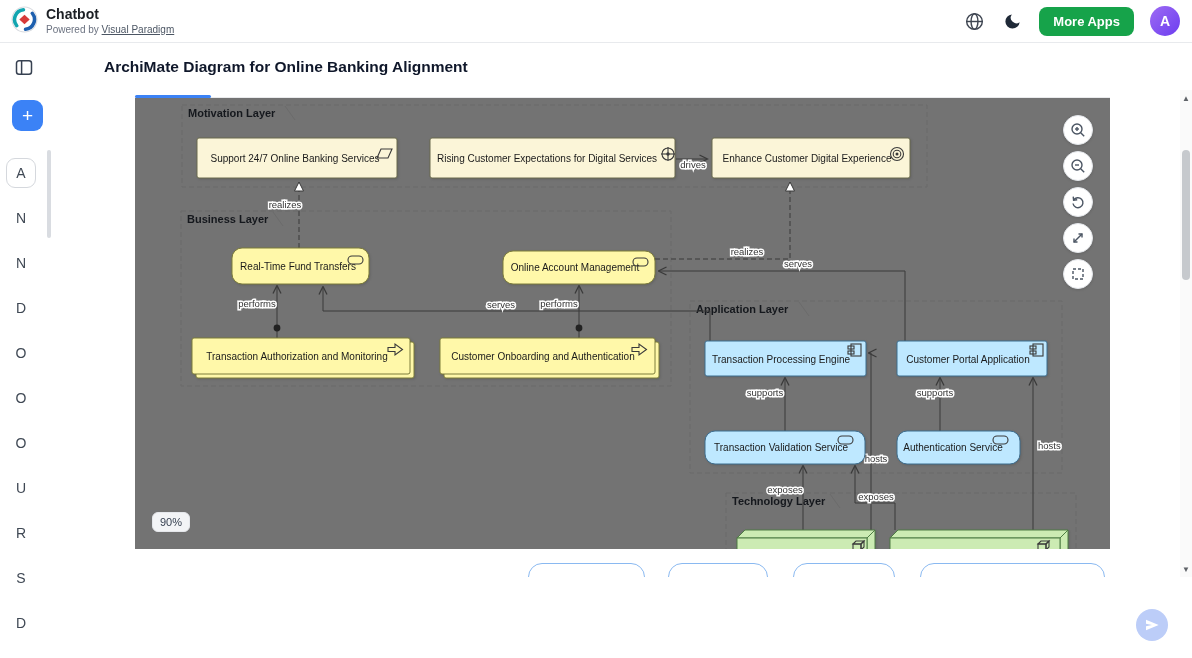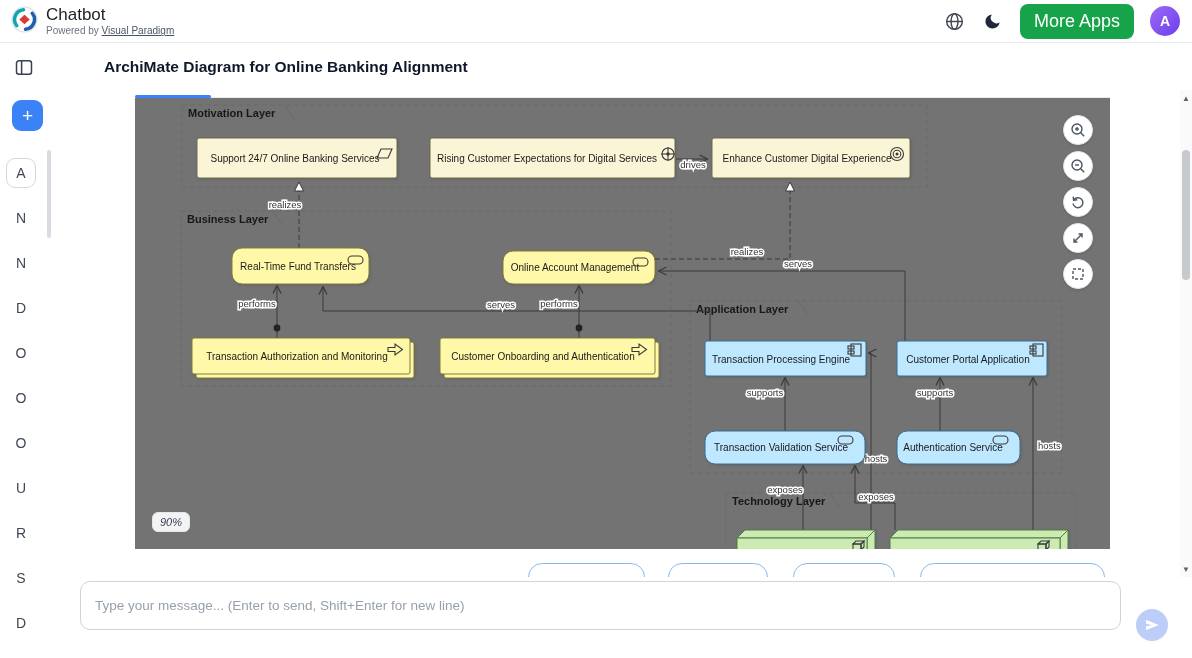--- a/index.html
+++ b/index.html
@@ -5,26 +5,26 @@
   * { box-sizing: border-box; margin: 0; padding: 0; }
   html,body { width:1192px; height:658px; overflow:hidden; background:#fff;
     font-family:"Liberation Sans", sans-serif; color:#1f2937; }
   body { position:relative; }
 
   
   .header { position:absolute; top:0; left:0; right:0; height:43px; background:#fff;
     border-bottom:1px solid #e8eaed; z-index:10; display:flex; align-items:center; }
   .brand { display:flex; align-items:center; gap:8px; margin-left:11px; }
   .brand-text { line-height:1.1; }
-  .app-title { font-size:17px; font-weight:normal; color:#1b1f24; }
+  .app-title { font-size:14px; font-weight:bold; color:#1b1f24; }
   .powered { font-size:10px; color:#6b7280; margin-top:1px; }
   .powered a { color:#4b5563; text-decoration:underline; cursor:pointer; }
   .header-right { margin-left:auto; display:flex; align-items:center; gap:16px; margin-right:12px; }
   .icon-btn { width:22px; height:22px; display:flex; align-items:center; justify-content:center; cursor:pointer; }
-  .more-apps { background:#16a34a; color:#fff; font-size:18px; font-weight:400;
+  .more-apps { background:#16a34a; color:#fff; font-size:13px; font-weight:700;
     border:none; border-radius:8px; padding:7px 14px; cursor:pointer; }
   .avatar { width:30px; height:30px; border-radius:50%; color:#fff; font-weight:bold; font-size:14px;
     background:linear-gradient(135deg,#9d6bf3,#6d3df0); display:flex; align-items:center; justify-content:center; cursor:pointer; }
 
   
   .sidebar { position:absolute; top:43px; left:0; width:56px; bottom:0; background:#fff; z-index:9; }
   .sb-toggle { position:absolute; left:15px; top:16px; cursor:pointer; }
   .new-chat { position:absolute; left:12px; top:57px; width:31px; height:31px; border-radius:9px;
     background:#3b82f6; color:#fff; font-size:19px; line-height:29px; text-align:center; border:none; cursor:pointer; }
   .sb-list { position:absolute; left:6px; top:115px; display:flex; flex-direction:column; gap:15px; }
@@ -38,21 +38,21 @@
   .tab-indicator { position:absolute; left:135px; top:95px; width:76px; height:3px; background:#3b82f6; border-radius:2px; z-index:3; }
   .tab-line { position:absolute; left:135px; top:97px; width:975px; height:1px; background:#e9eaec; z-index:2; }
   .canvas { position:absolute; left:135px; top:98px; width:975px; height:451px; background:#737373; overflow:hidden; }
   .canvas svg { display:block; }
 
   .zoom-toolbar { position:absolute; left:1063px; top:115px; display:flex; flex-direction:column; gap:6px; z-index:4; }
   .zoom-btn { width:30px; height:30px; border-radius:50%; background:#fff; border:1px solid #e3e6ea;
     box-shadow:0 1px 3px rgba(0,0,0,.12); display:flex; align-items:center; justify-content:center;
     color:#4b5563; cursor:pointer; font-size:15px; }
   .zoom-badge { position:absolute; left:152px; top:512px; background:#f3f4f6; border:1px solid #e5e7eb;
-    border-radius:6px; font-size:11px; color:#374151; padding:3px 7px; z-index:4;font-style:italic; }
+    border-radius:6px; font-size:11px; color:#374151; padding:3px 7px; z-index:4; }
 
   
   .grp { fill:none; stroke:#6b6b6b; stroke-width:1; stroke-dasharray:5 3; }
   .grp-label { font-size:11px; font-weight:bold; fill:#15181d; }
   .grp-slash { stroke:#6b6b6b; stroke-width:1; }
   .nd { filter:drop-shadow(1.5px 1.5px 1px rgba(70,70,70,.33)); }
   .n-mot { fill:#FBF5D8; stroke:#6b6b4e; stroke-width:1; }
   .n-bus { fill:#FFF8A9; stroke:#7c7c3a; stroke-width:1; }
   .n-app { fill:#BEE8FF; stroke:#3d6e8f; stroke-width:1; }
   .n-tec { fill:#CCEBB3; stroke:#4e7d44; stroke-width:1; }
@@ -409,21 +409,20 @@
 </div>
 
 <div class="zoom-badge">90%</div>
 
 <div class="chip" style="left:528px;width:117px;"></div>
 <div class="chip" style="left:668px;width:100px;"></div>
 <div class="chip" style="left:793px;width:102px;"></div>
 <div class="chip" style="left:920px;width:185px;"></div>
 
 <div class="composer">
-  <input class="msg-input" type="text" placeholder="Type your message... (Enter to send, Shift+Enter for new line)" style="">
   <button class="send-btn">
     <svg width="16" height="16" viewBox="0 0 24 24">
       <path d="M3 20 v-6 l9-2 -9-2 V4 l19 8 z" fill="#ffffff"></path>
     </svg>
   </button>
 </div>
 
 <div class="v-scroll">
   <div class="v-arrow" style="top:2px;">▲</div>
   <div class="v-thumb"></div>

